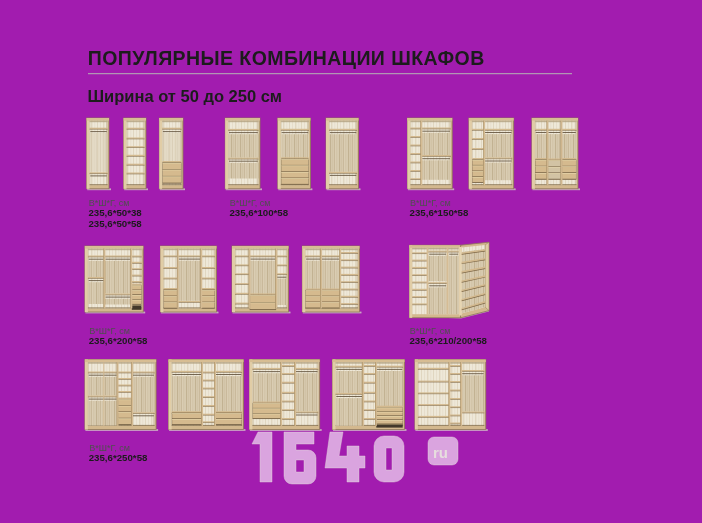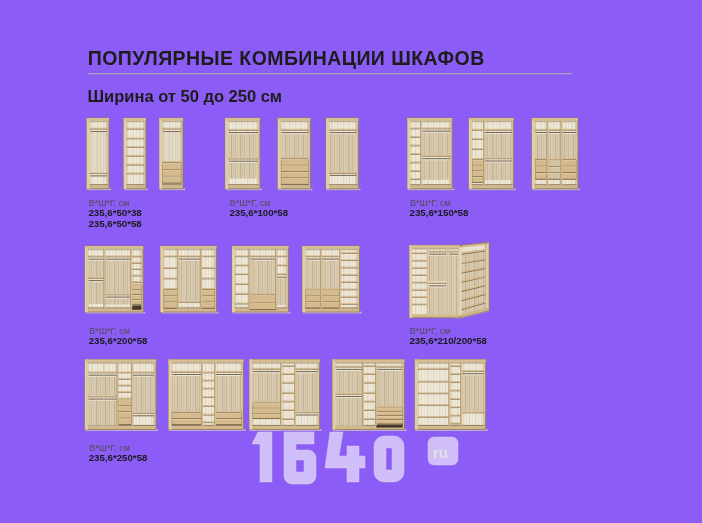--- a/index.html
+++ b/index.html
@@ -1,16 +1,16 @@
 <!DOCTYPE html>
 <html><head>
 <meta charset="utf-8">
 <style>
   html,body { margin:0; padding:0; background:#ffffff; }
-  #page { width:702px; height:523px; position:relative; background:#8b5cf6; overflow:hidden; }
+  #page { width:702px; height:523px; position:relative; background:#a21caf; overflow:hidden; }
 </style>
 </head>
 <body>
 
 <div id="page">
 <svg width="702" height="523" viewBox="0 0 702 523">
 <defs>
 <pattern id="bk" width="12" height="8" patternUnits="userSpaceOnUse">
   <rect width="12" height="8" fill="#eee8d8"></rect>
   <rect x="1" width="1" height="8" fill="#e0d6c0"></rect>

